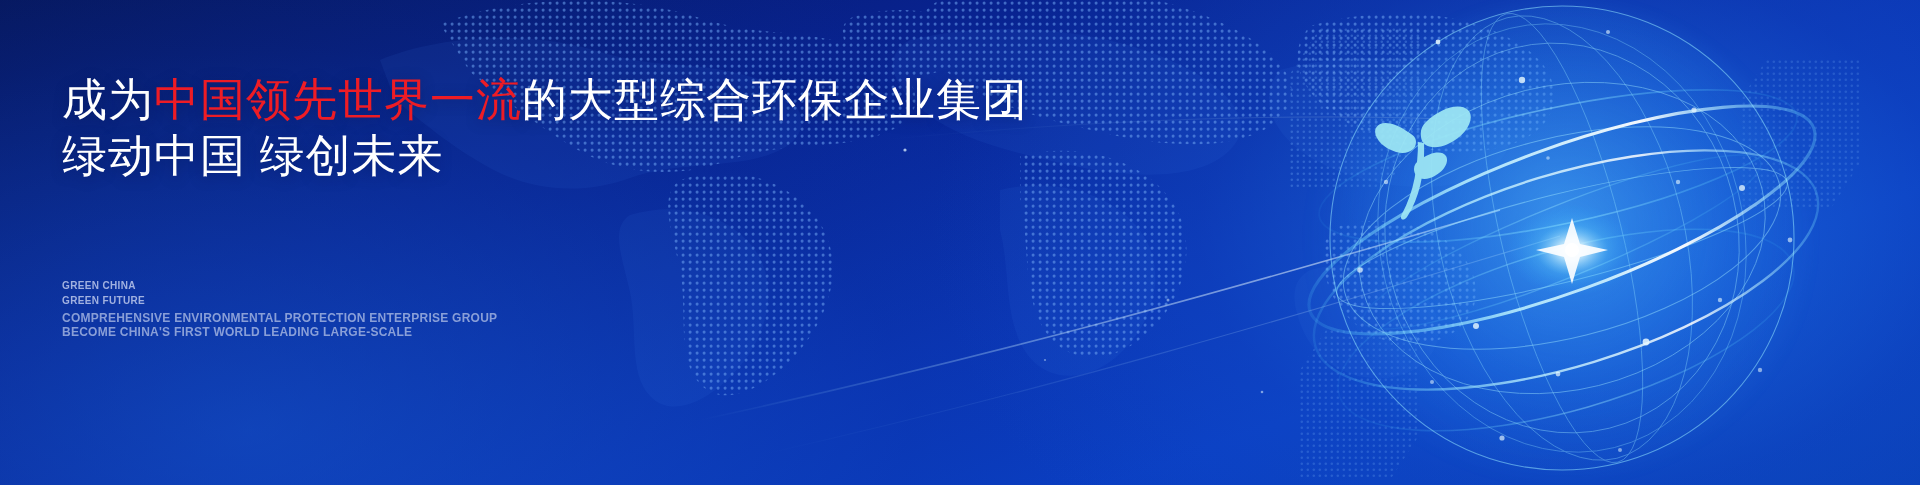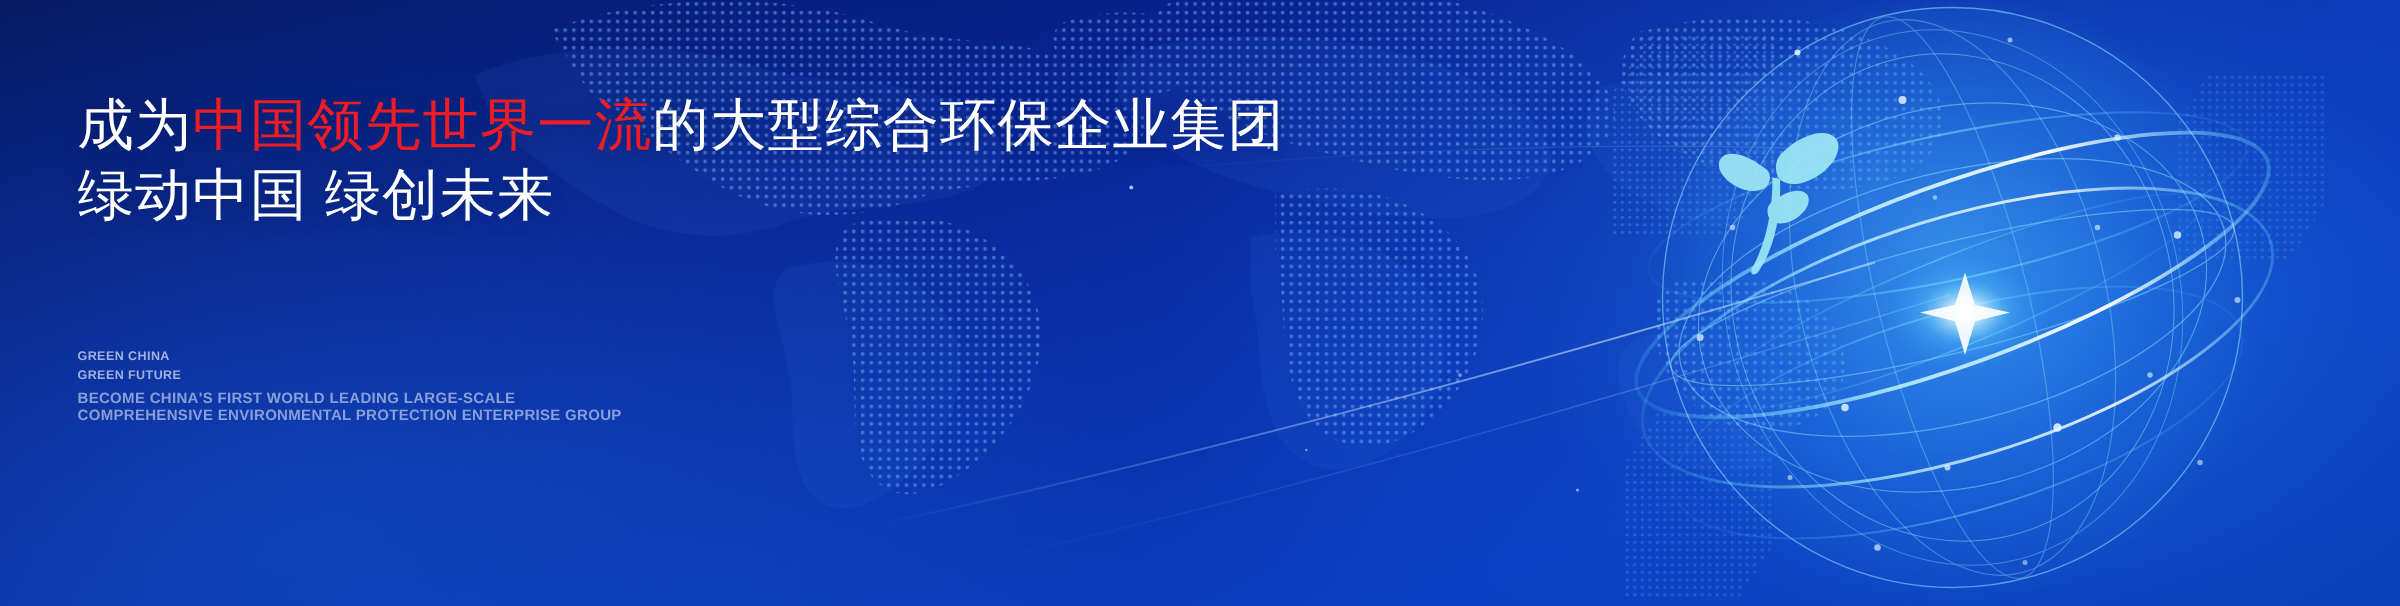--- a/index.html
+++ b/index.html
@@ -295,17 +295,17 @@
     <div class="headline"><span>成为</span><span class="accent">中国领先世界一流</span><span>的大型综合环保企业集团</span></div>
     <div class="headline">绿动中国 绿创未来</div>
   </div>
 
   <div class="subblock-en">
     <div>GREEN CHINA</div>
     <div>GREEN FUTURE</div>
   </div>
 
   <div class="subblock-long">
+    <div>COMPREHENSIVE ENVIRONMENTAL PROTECTION ENTERPRISE GROUP</div>
     <div>BECOME CHINA'S FIRST WORLD LEADING LARGE-SCALE</div>
-    <div>COMPREHENSIVE ENVIRONMENTAL PROTECTION ENTERPRISE GROUP</div>
   </div>
 
 </div>
 
 </body></html>

